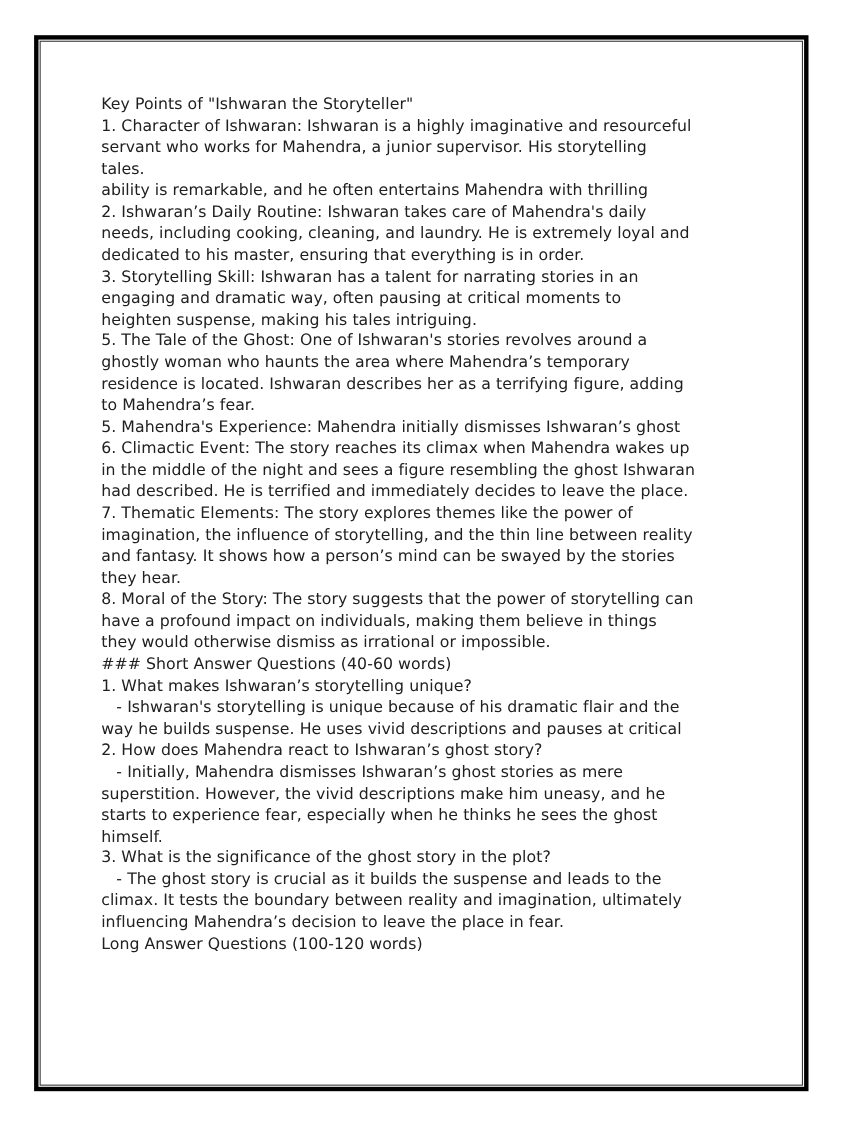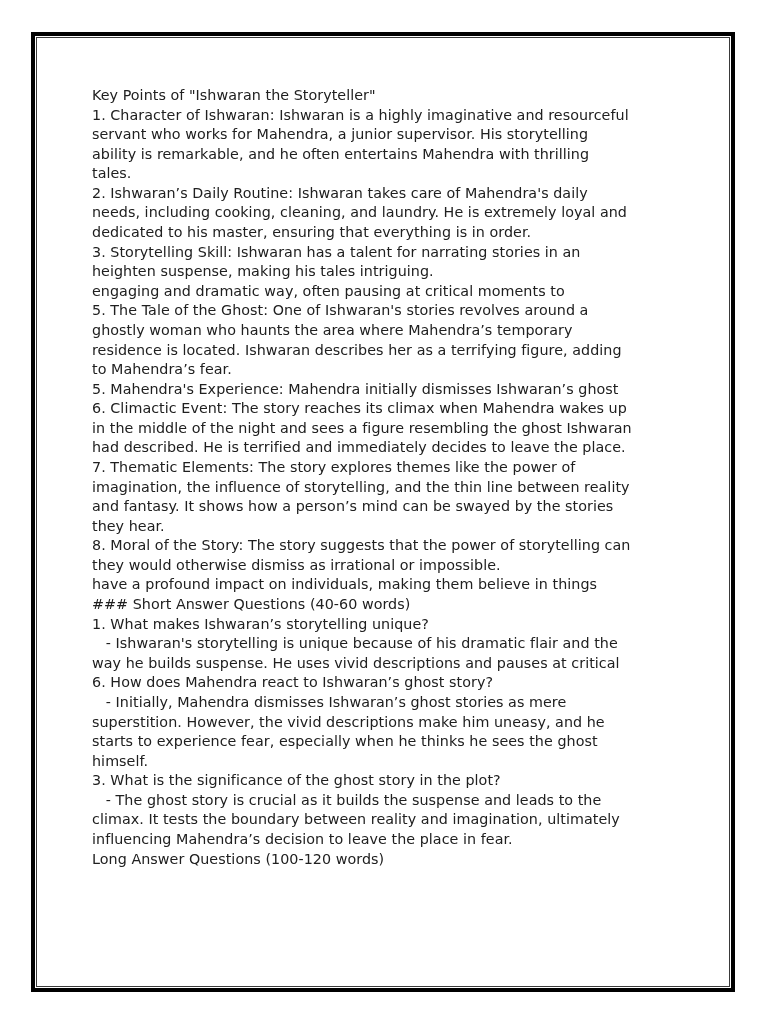--- a/index.html
+++ b/index.html
@@ -46,48 +46,48 @@
 </style>
 </head>
 <body>
 
 <div class="page-frame">
   <div class="page-frame-inner"></div>
   <div class="doc-text">
       <div class="line">Key Points of "Ishwaran the Storyteller"</div>
       <div class="line">1. Character of Ishwaran: Ishwaran is a highly imaginative and resourceful</div>
       <div class="line">servant who works for Mahendra, a junior supervisor. His storytelling</div>
+      <div class="line">tales.</div>
       <div class="line">ability is remarkable, and he often entertains Mahendra with thrilling</div>
-      <div class="line">tales.</div>
       <div class="line">2. Ishwaran’s Daily Routine: Ishwaran takes care of Mahendra's daily</div>
       <div class="line">needs, including cooking, cleaning, and laundry. He is extremely loyal and</div>
       <div class="line">dedicated to his master, ensuring that everything is in order.</div>
       <div class="line">3. Storytelling Skill: Ishwaran has a talent for narrating stories in an</div>
+      <div class="line">engaging and dramatic way, often pausing at critical moments to</div>
       <div class="line">heighten suspense, making his tales intriguing.</div>
-      <div class="line">engaging and dramatic way, often pausing at critical moments to</div>
       <div class="line">5. The Tale of the Ghost: One of Ishwaran's stories revolves around a</div>
       <div class="line">ghostly woman who haunts the area where Mahendra’s temporary</div>
       <div class="line">residence is located. Ishwaran describes her as a terrifying figure, adding</div>
       <div class="line">to Mahendra’s fear.</div>
       <div class="line">5. Mahendra's Experience: Mahendra initially dismisses Ishwaran’s ghost</div>
       <div class="line">6. Climactic Event: The story reaches its climax when Mahendra wakes up</div>
       <div class="line">in the middle of the night and sees a figure resembling the ghost Ishwaran</div>
       <div class="line">had described. He is terrified and immediately decides to leave the place.</div>
       <div class="line">7. Thematic Elements: The story explores themes like the power of</div>
       <div class="line">imagination, the influence of storytelling, and the thin line between reality</div>
       <div class="line">and fantasy. It shows how a person’s mind can be swayed by the stories</div>
       <div class="line">they hear.</div>
       <div class="line">8. Moral of the Story: The story suggests that the power of storytelling can</div>
+      <div class="line">have a profound impact on individuals, making them believe in things</div>
       <div class="line">they would otherwise dismiss as irrational or impossible.</div>
-      <div class="line">have a profound impact on individuals, making them believe in things</div>
       <div class="line">### Short Answer Questions (40-60 words)</div>
       <div class="line">1. What makes Ishwaran’s storytelling unique?</div>
       <div class="line">   - Ishwaran's storytelling is unique because of his dramatic flair and the</div>
       <div class="line">way he builds suspense. He uses vivid descriptions and pauses at critical</div>
-      <div class="line">6. How does Mahendra react to Ishwaran’s ghost story?</div>
+      <div class="line">2. How does Mahendra react to Ishwaran’s ghost story?</div>
       <div class="line">   - Initially, Mahendra dismisses Ishwaran’s ghost stories as mere</div>
       <div class="line">superstition. However, the vivid descriptions make him uneasy, and he</div>
       <div class="line">starts to experience fear, especially when he thinks he sees the ghost</div>
       <div class="line">himself.</div>
       <div class="line">3. What is the significance of the ghost story in the plot?</div>
       <div class="line">   - The ghost story is crucial as it builds the suspense and leads to the</div>
       <div class="line">climax. It tests the boundary between reality and imagination, ultimately</div>
       <div class="line">influencing Mahendra’s decision to leave the place in fear.</div>
       <div class="line">Long Answer Questions (100-120 words)</div>
     </div>

